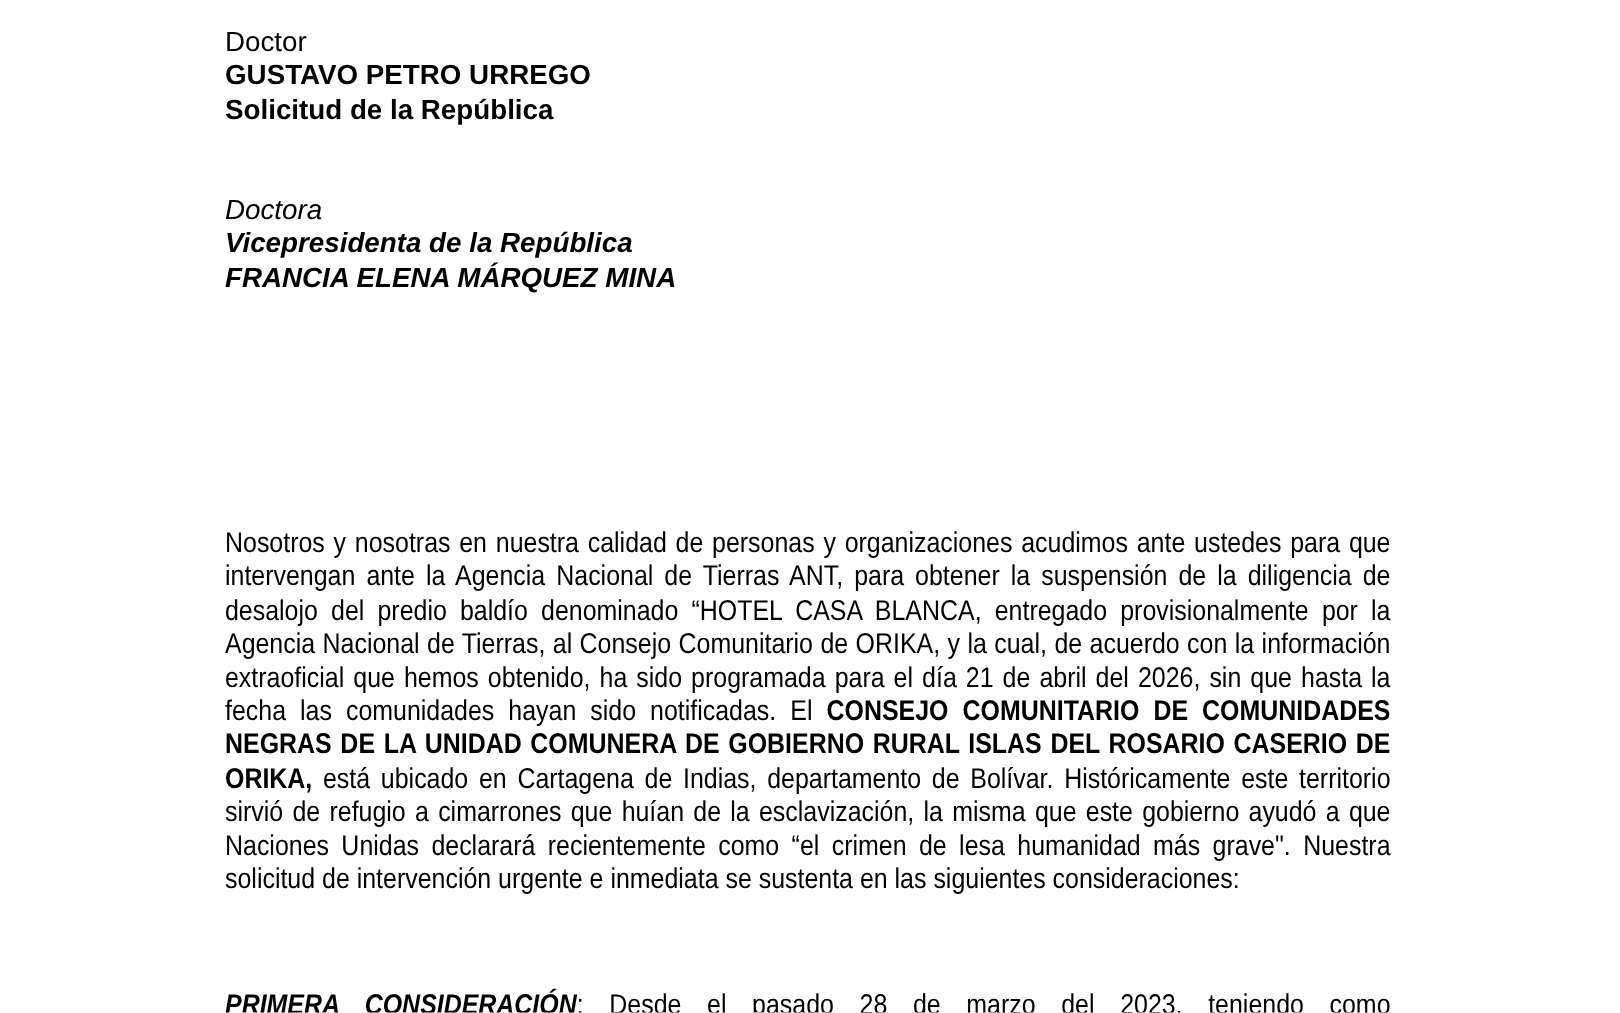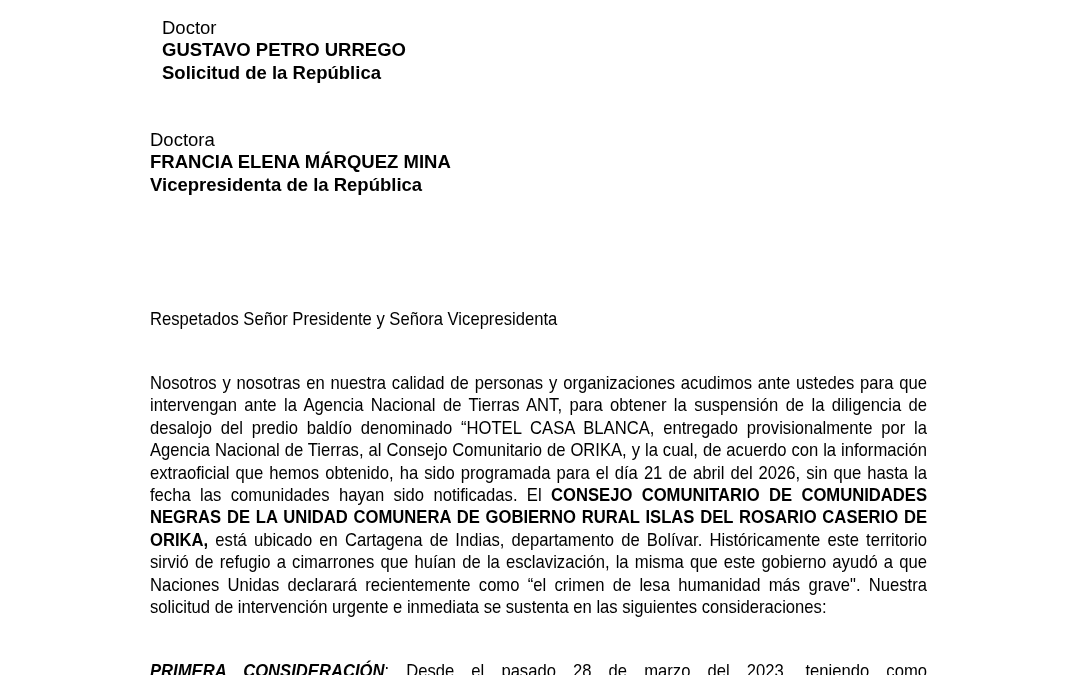--- a/index.html
+++ b/index.html
@@ -53,40 +53,35 @@
     .narrow p { margin: 0; }
     .u { text-decoration: underline; font-weight: bold; }
     .bi { font-weight: bold; font-style: italic; text-decoration: underline; }
     .last-line { text-align-last: justify; }
   </style>
 </head>
 <body>
 
 <div class="page">
 
-  <div class="block" style="top:17px;margin-left:12px;">
+  <div class="block" style="top:17px;">
     <span class="addr-line">Doctor</span>
     <span class="addr-line bold">GUSTAVO PETRO URREGO</span>
     <span class="addr-line bold">Solicitud de la República</span>
   </div>
 
-  <div class="block" style="top:129px;">
+  <div class="block" style="top:129px;font-style:italic;">
     <span class="addr-line">Doctora</span>
+    <span class="addr-line bold">Vicepresidenta de la República</span>
     <span class="addr-line bold">FRANCIA ELENA MÁRQUEZ MINA</span>
-    <span class="addr-line bold">Vicepresidenta de la República</span>
   </div>
 
 
-  <div class="narrow-wrap" style="top:308px;">
-    <div class="narrow">
-      <p>Respetados Señor Presidente y Señora Vicepresidenta</p>
-    </div>
-  </div>
 
-  <div class="narrow-wrap" style="top:352px;margin-top:20px;">
+  <div class="narrow-wrap" style="top:352px;">
     <div class="narrow">
       <p><span>Nosotros y nosotras en nuestra calidad de personas y organizaciones  acudimos ante ustedes para que intervengan ante la Agencia Nacional de Tierras ANT, para obtener la suspensión de la diligencia de desalojo del predio baldío denominado “HOTEL CASA BLANCA, entregado provisionalmente por la Agencia Nacional de Tierras,  al Consejo Comunitario de ORIKA, y la cual, de acuerdo con la información extraoficial que hemos obtenido,  ha sido programada para el día 21 de abril del 2026, sin que hasta la fecha  las comunidades hayan sido notificadas. El </span><span class="bold">CONSEJO COMUNITARIO DE  COMUNIDADES NEGRAS DE LA UNIDAD COMUNERA DE GOBIERNO RURAL ISLAS DEL ROSARIO CASERIO DE ORIKA,</span><span> está ubicado en Cartagena de Indias, departamento de Bolívar. Históricamente este territorio sirvió de refugio a cimarrones que huían de la esclavización, la misma que este gobierno ayudó a que Naciones Unidas declarará recientemente como “el crimen de lesa humanidad más grave". Nuestra solicitud de intervención urgente e inmediata se sustenta en las siguientes consideraciones:</span></p>
     </div>
   </div>
 
   <div class="narrow-wrap" style="top:660px;">
     <div class="narrow">
       <p class="last-line"><span class="bi">PRIMERA CONSIDERACIÓN</span><span>:</span><span> Desde el pasado 28 de marzo del 2023, teniendo como</span></p>
     </div>
   </div>

